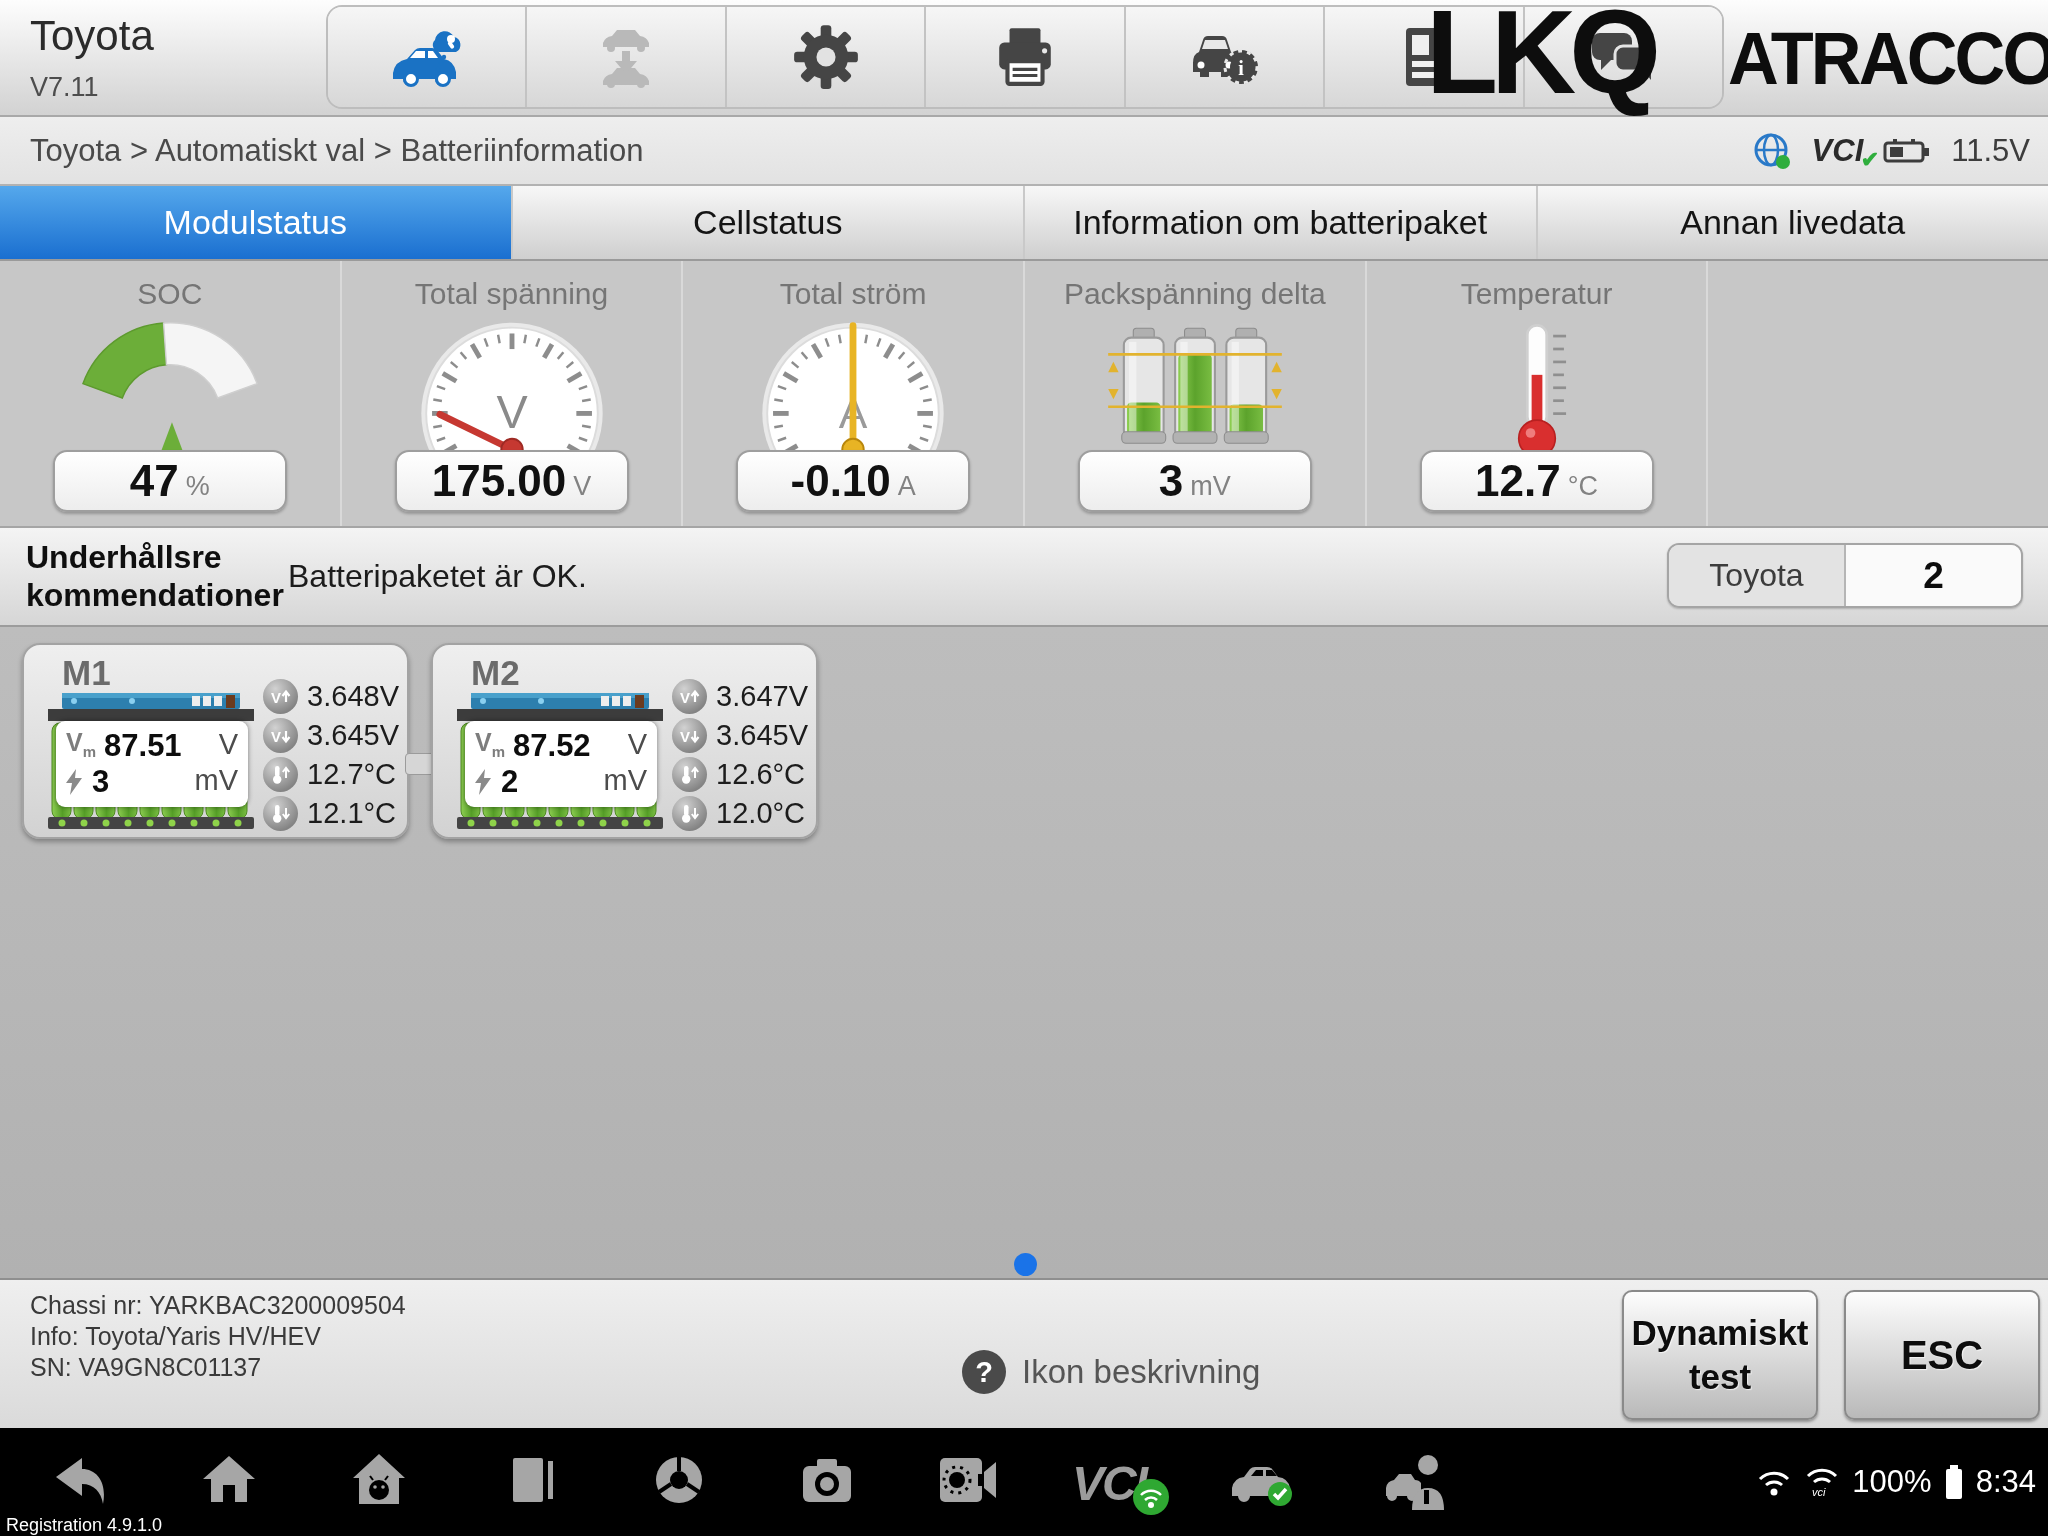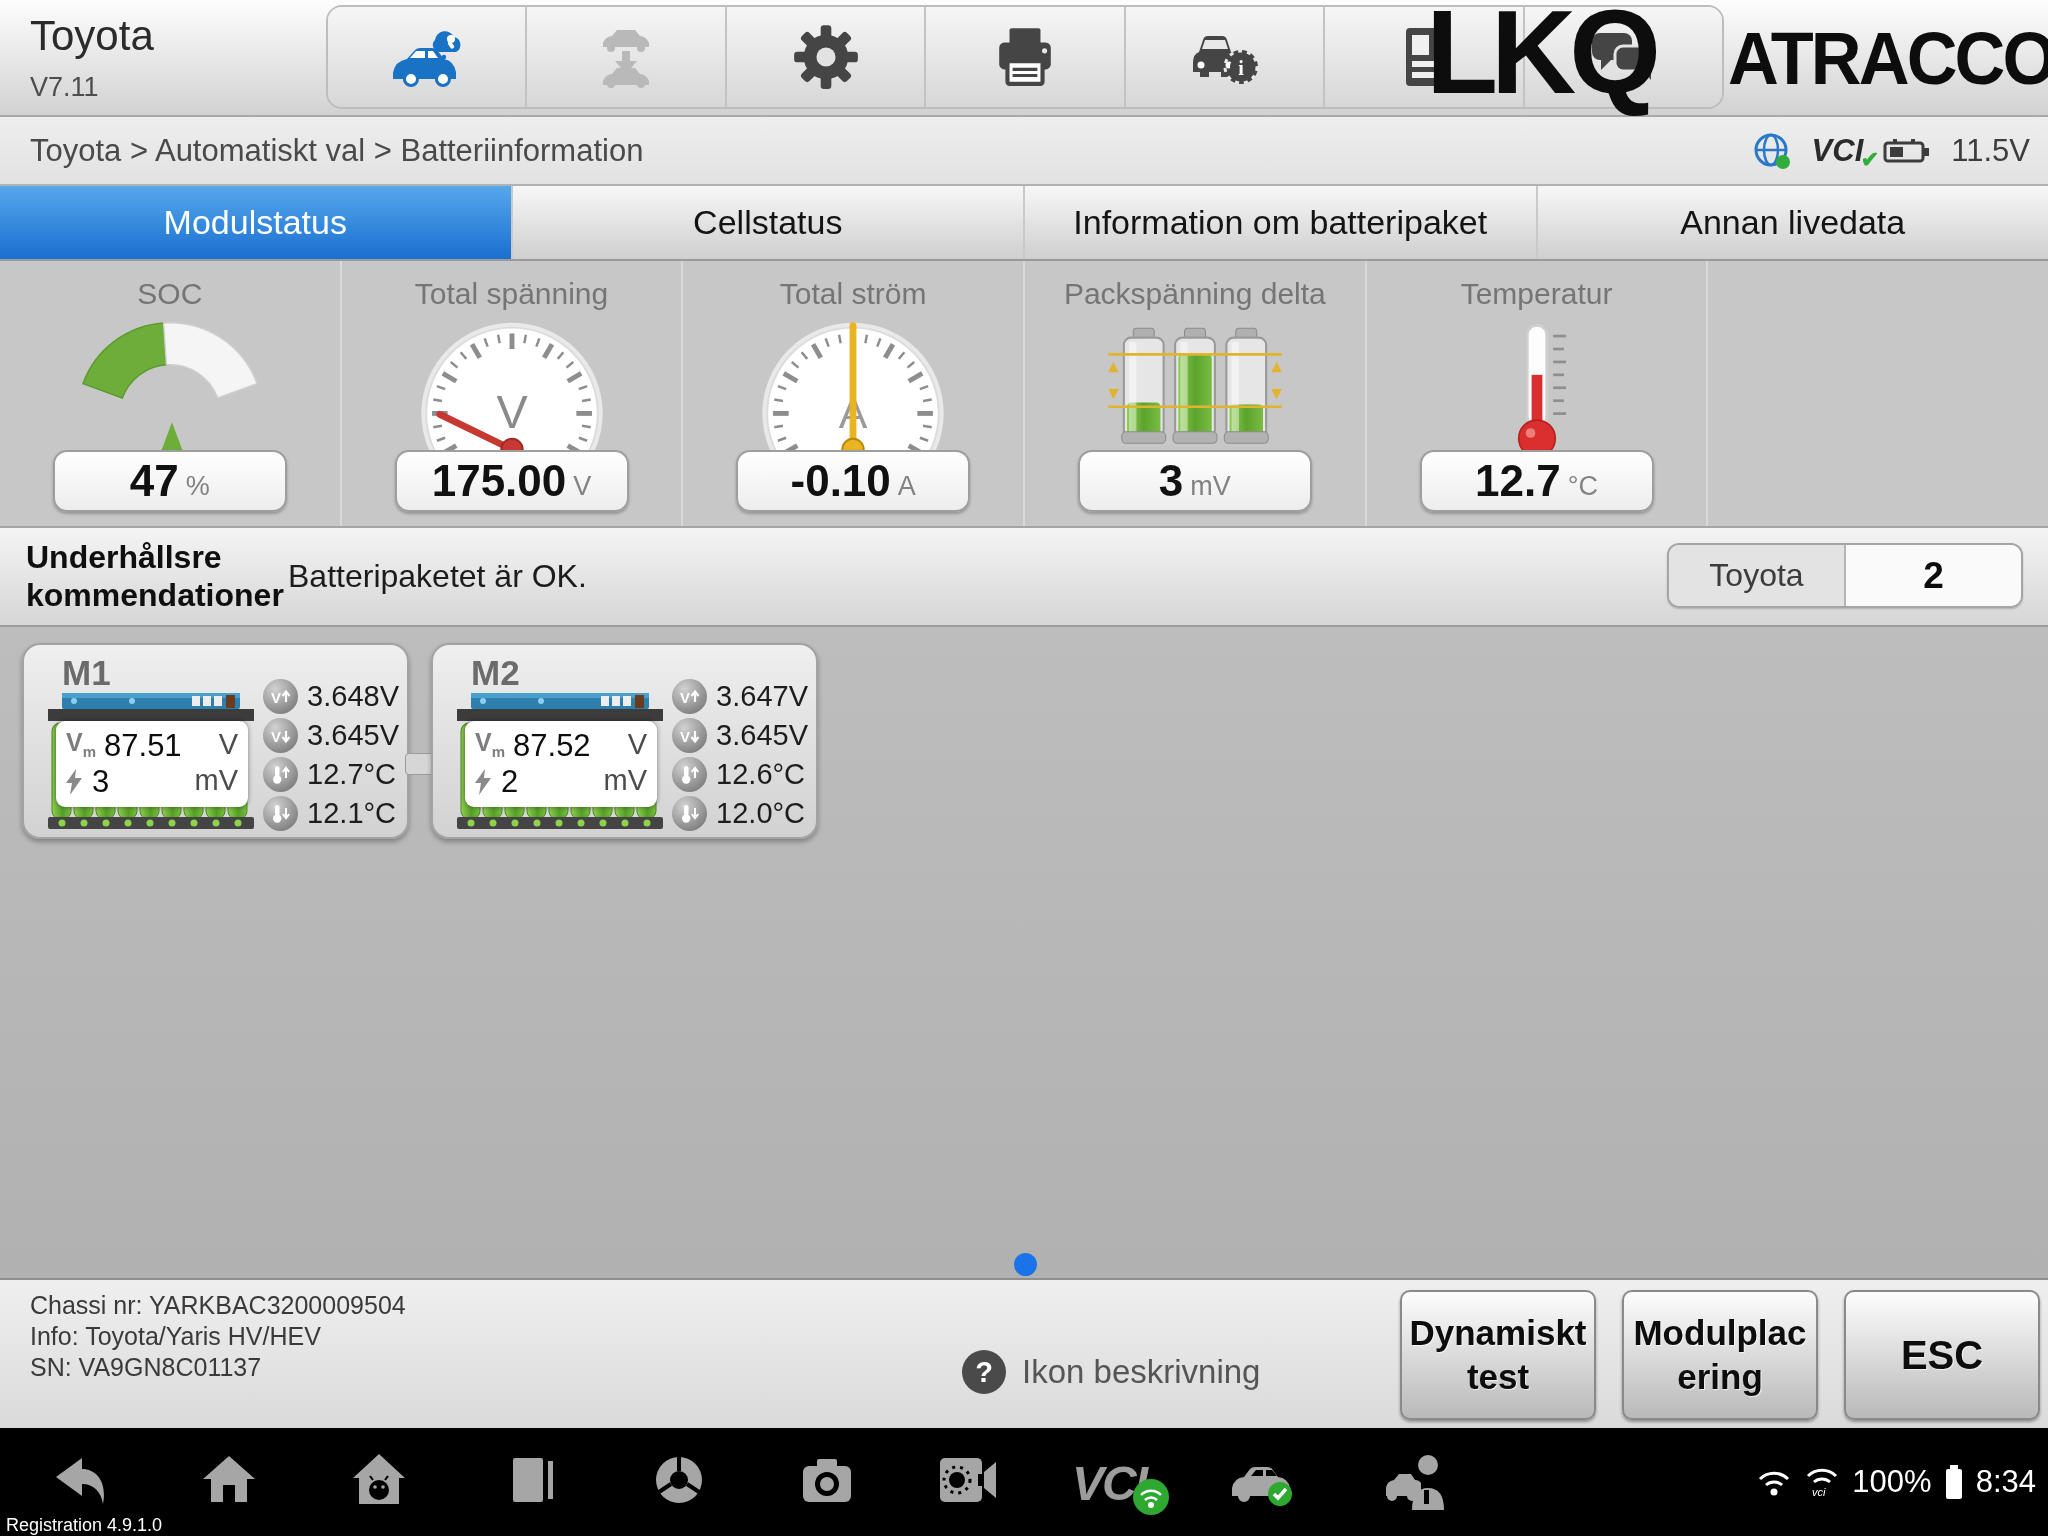--- a/index.html
+++ b/index.html
@@ -57,21 +57,21 @@
   #content{position:absolute;left:0;top:627px;width:2048px;height:651px;background:linear-gradient(#bdbdbd,#b1b1b1);}
   .mcard{position:absolute;top:16px;width:387px;height:196px;border:2px solid #a3a3a3;border-radius:18px;
     background:linear-gradient(#efefef,#d2d2d2);box-shadow:0 3px 5px rgba(0,0,0,.3);box-sizing:border-box;}
   .mname{position:absolute;left:20px;top:8px;font-size:35px;font-weight:bold;color:#6b6b6b;margin-left:18px;}
   .mimg{position:absolute;left:18px;top:48px;width:218px;height:138px;}
   .minfo{position:absolute;left:32px;top:76px;width:192px;height:86px;background:#fff;border-radius:9px;
     box-shadow:0 0 5px rgba(0,0,0,.45);padding:7px 10px;display:flex;flex-direction:column;justify-content:space-between;box-sizing:border-box;}
   .mrow{display:flex;align-items:flex-start;}
   .vm{font-weight:bold;color:#7d7d7d;font-size:25px;margin-right:8px;}
   .vm sub{font-size:15px;}
-  .mval{font-size:31px;font-weight:normal;color:#0d0d0d;}
+  .mval{font-size:31px;font-weight:bold;color:#0d0d0d;}
   .munit{margin-left:auto;font-size:29px;color:#4c4c4c;}
   .bolt{margin-right:10px;align-self:center;}
   .mstats{position:absolute;right:8px;top:34px;display:flex;flex-direction:column;gap:4px;}
   .srow{display:flex;align-items:center;gap:9px;font-size:29px;color:#1c1c1c;}
   .scircle{width:35px;height:35px;border-radius:50%;flex:0 0 35px;
     background:radial-gradient(circle at 35% 28%,#d2d2d2,#838383 75%);display:flex;align-items:center;justify-content:center;}
   .mlink{position:absolute;left:405px;top:126px;width:30px;height:20px;background:#d6d6d6;border:1px solid #9b9b9b;border-radius:4px;}
   .pagedot{position:absolute;left:1014px;top:626px;width:23px;height:23px;border-radius:50%;background:#1a73e8;}
   
   #footer{position:absolute;left:0;top:1278px;width:2048px;height:150px;
@@ -638,21 +638,20 @@
       <div>Chassi nr: YARKBAC3200009504</div>
       <div>Info: Toyota/Yaris HV/HEV</div>
       <div>SN: VA9GN8C01137</div>
     </div>
     <div class="help">
       <span class="help-q">?</span>
       <span class="help-lbl">Ikon beskrivning</span>
     </div>
     <div class="fbtns">
       <div class="fbtn">Dynamiskt test</div>
-      <div class="fbtn wrap">Modulplacering</div>
       <div class="fbtn esc">ESC</div>
     </div>
   </div>
 
   <div id="navbar">
     <div class="nav-ic" style="left:48px;">
       <svg width="58" height="56" viewBox="0 0 58 56">
           <path d="M34,6 L8,25 L34,44 V32 C46,32 53,40 55,52 C59,32 50,17 34,17 Z" fill="#a6a6a6"></path>
         </svg>
     </div>

